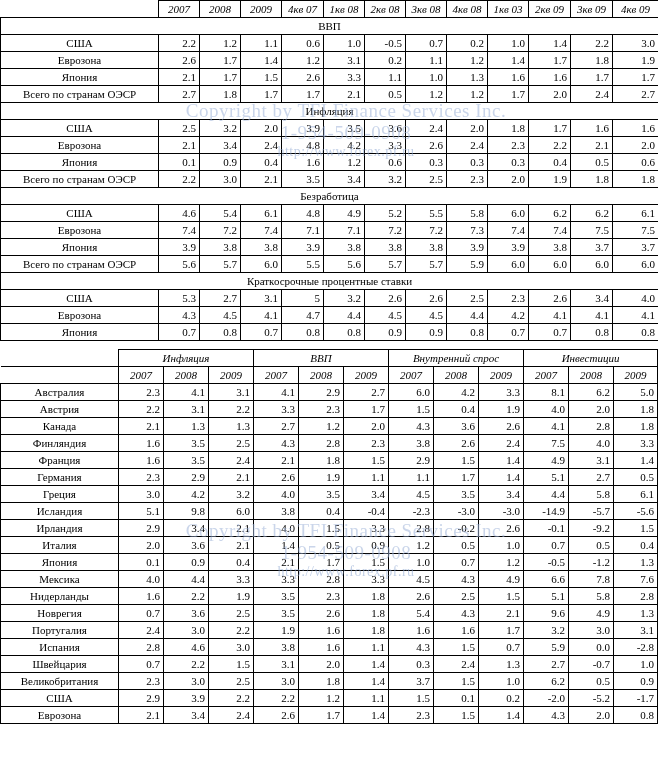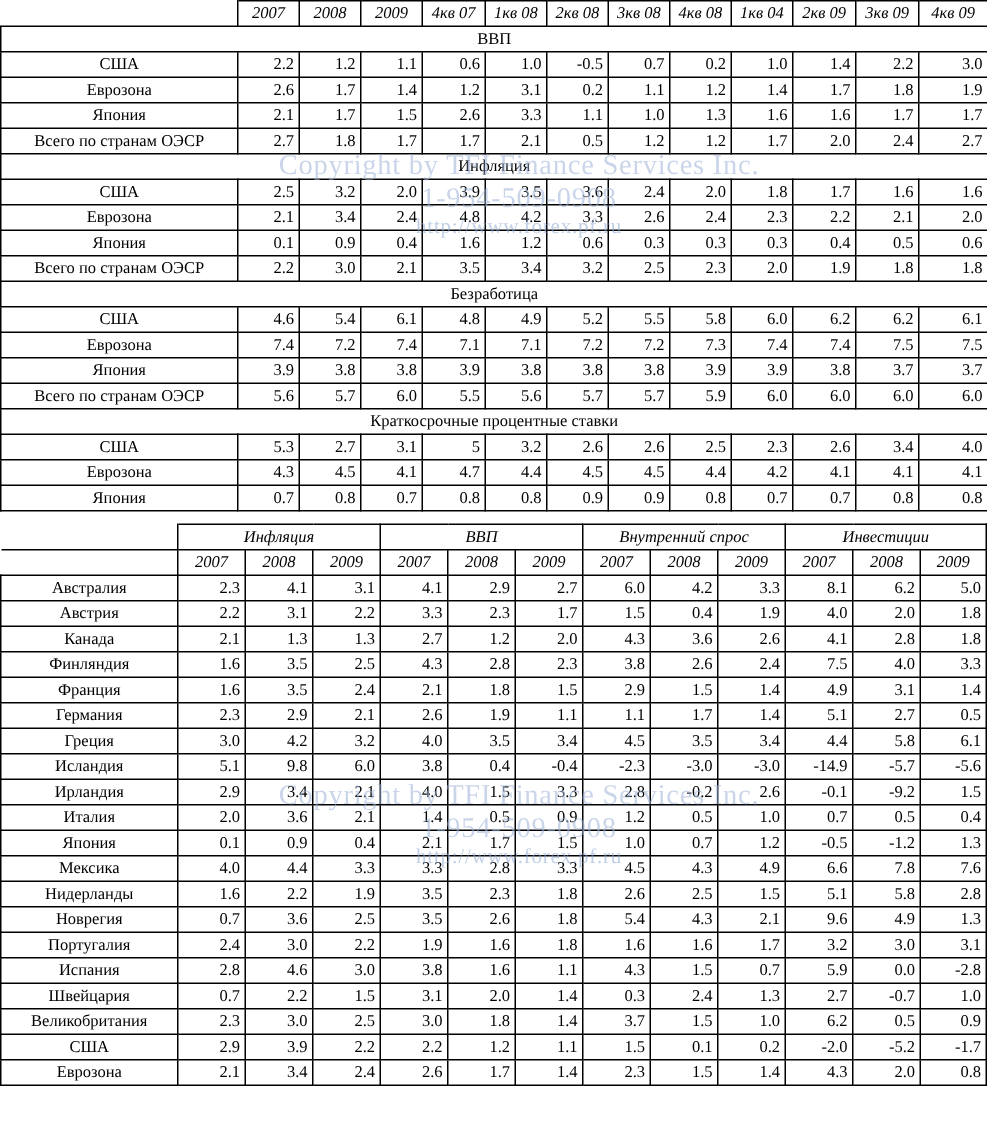--- a/index.html
+++ b/index.html
@@ -134,21 +134,21 @@
         <tr>
           <td class="noborder-top-left"></td>
           <td class="hdr">2007</td>
           <td class="hdr">2008</td>
           <td class="hdr">2009</td>
           <td class="hdr">4кв 07</td>
           <td class="hdr">1кв 08</td>
           <td class="hdr">2кв 08</td>
           <td class="hdr">3кв 08</td>
           <td class="hdr">4кв 08</td>
-          <td class="hdr">1кв 04</td>
+          <td class="hdr">1кв 03</td>
           <td class="hdr">2кв 09</td>
           <td class="hdr">3кв 09</td>
           <td class="hdr">4кв 09</td>
         </tr>
         <tr>
           <td class="section" colspan="13">ВВП</td>
         </tr>
         <tr>
           <td class="label">США</td>
           <td class="num">2.2</td>

